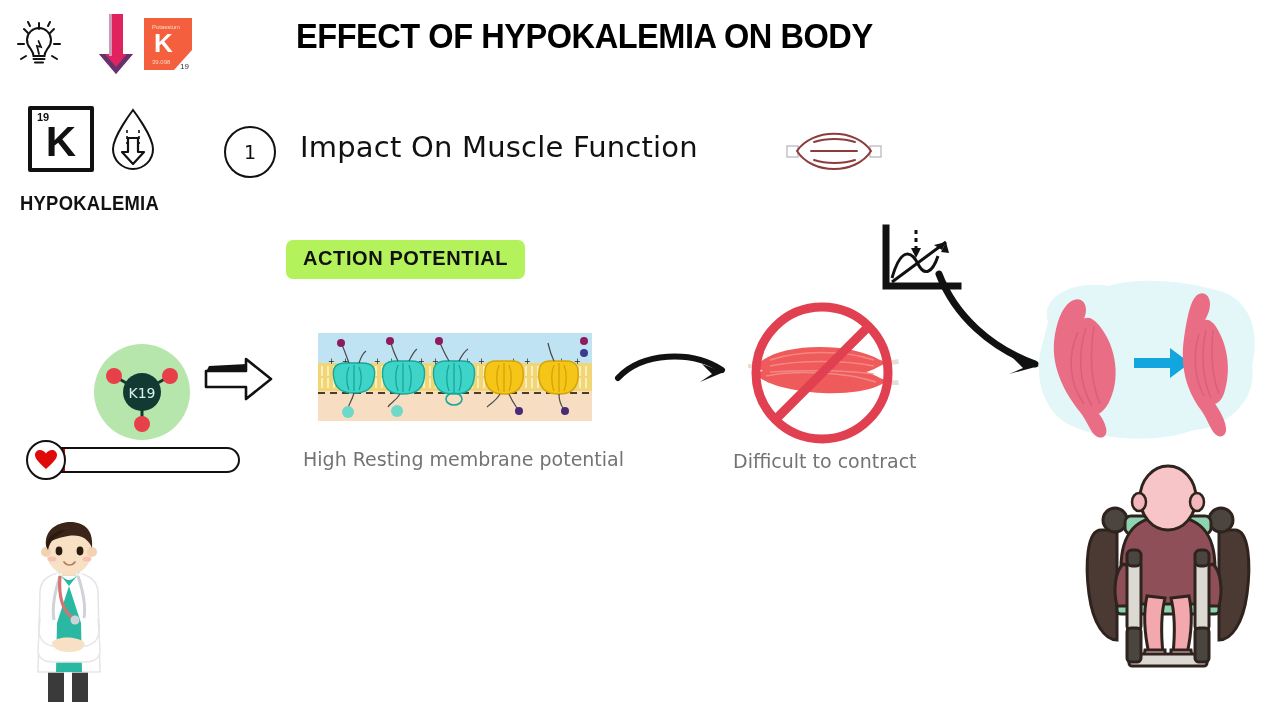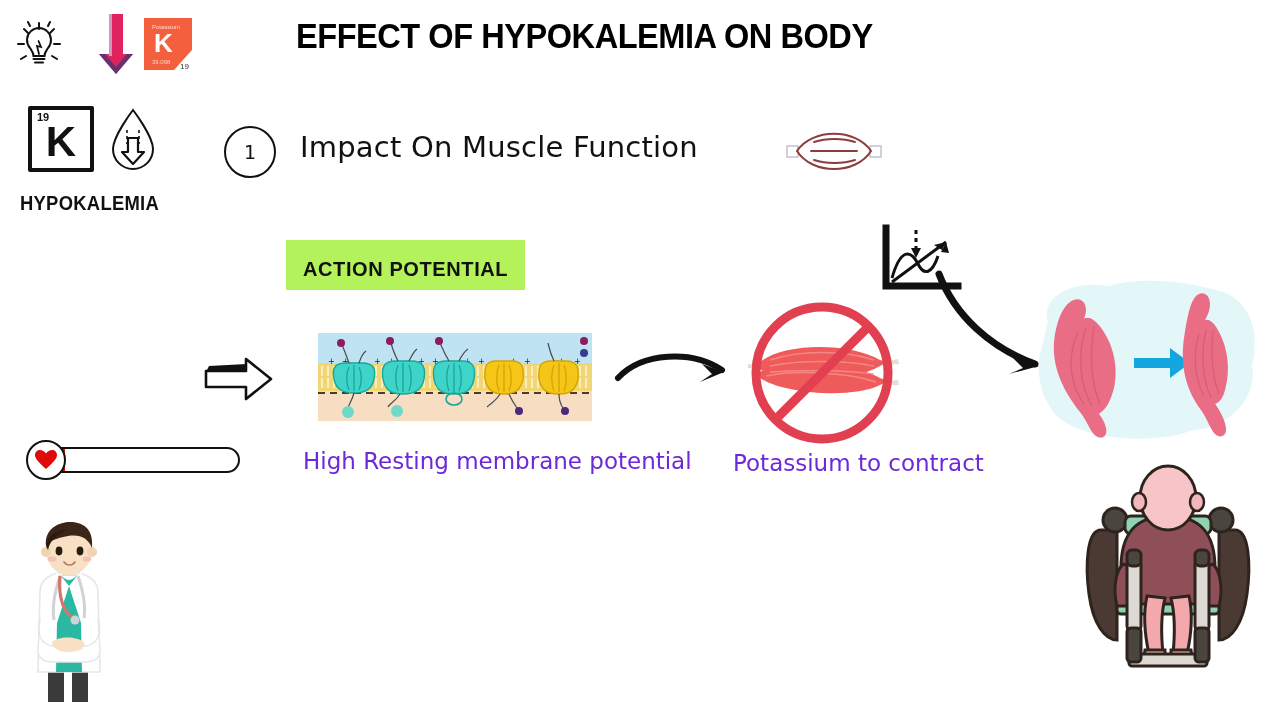--- a/index.html
+++ b/index.html
@@ -61,31 +61,31 @@
   #section-heading {
     left: 300px; top: 130px; width: 520px;
     font-family:"DejaVu Sans", sans-serif;
     font-size:29px; color:#111; white-space:nowrap;
     letter-spacing:0.2px;
   }
 
   
   #ap-badge {
     left: 286px; top: 240px;
-    background: #b4f25c; border-radius: 0;
-    padding: 18px 17px 9px 17px;
+    background: #b4f25c; border-radius: 7px;
+    padding: 7px 17px 9px 17px;
     font-family:"Liberation Sans", sans-serif;
     font-weight:700; font-size:20px; color:#111;
     letter-spacing:0.6px;
   }
 
   
   .caption {
     font-family:"DejaVu Sans", sans-serif;
-    font-size:23px; color:#6d28d9; white-space:nowrap;
+    font-size:19px; color:#737373; white-space:nowrap;
   }
   #caption-membrane { left: 303px; top: 448px; }
   #caption-contract { left: 733px; top: 450px; }
 
   
   #gauge-track {
     left: 30px; top: 447px; width: 210px; height: 26px;
     border: 2.5px solid #111; border-radius: 13px; background:#fff;
     overflow:hidden;
   }
@@ -196,20 +196,35 @@
       <g stroke="#8e3b3b" stroke-width="1.9" fill="none" stroke-linecap="round">
         <path d="M28 16 C40 12 57 12 69 16"></path>
         <path d="M25 25 H71"></path>
         <path d="M28 34 C40 38 57 38 69 34"></path>
       </g>
     </svg>
   </div>
 
   <div class="abs" id="ap-badge">ACTION POTENTIAL</div>
 
+  <div class="abs" id="k-atom-icon">
+    <svg width="104" height="104" viewBox="0 0 104 104">
+      <circle cx="52" cy="52" r="48" fill="#b6e6ab"></circle>
+      <g stroke="#123a33" stroke-width="3">
+        <line x1="52" y1="52" x2="24" y2="36"></line>
+        <line x1="52" y1="52" x2="80" y2="36"></line>
+        <line x1="52" y1="52" x2="52" y2="84"></line>
+      </g>
+      <circle cx="24" cy="36" r="8" fill="#e8404a"></circle>
+      <circle cx="80" cy="36" r="8" fill="#e8404a"></circle>
+      <circle cx="52" cy="84" r="8" fill="#e8404a"></circle>
+      <circle cx="52" cy="52" r="19" fill="#123a33"></circle>
+      <text x="52" y="58" text-anchor="middle" font-family="DejaVu Sans, sans-serif" font-size="14" fill="#d8f5ea">K19</text>
+    </svg>
+  </div>
 
   <div class="abs" id="block-arrow-icon">
     <svg width="70" height="50" viewBox="0 0 70 50">
       <path d="M2 17 H42 V5 L67 25 L42 45 V33 H2 Z" fill="#fff" stroke="#111" stroke-width="2.6" stroke-linejoin="round"></path>
       <path d="M3 16 H42 L43 10 L5 12 Z" fill="#111"></path>
     </svg>
   </div>
 
   <div class="abs" id="membrane-diagram">
     <svg width="274" height="88" viewBox="0 0 274 88">
@@ -407,21 +422,21 @@
         </g>
         <path d="M8 62 L20 63 L20 67 L8 66 Z" fill="#e8ddd2"></path>
         <path d="M148 59 L158 57 L159 62 L148 63 Z" fill="#e8ddd2"></path>
         <path d="M148 79 L158 78 L159 83 L148 83 Z" fill="#e8ddd2"></path>
       </g>
       <circle cx="82" cy="71" r="66" fill="none" stroke="#e04050" stroke-width="9"></circle>
       <line x1="36" y1="117" x2="128" y2="25" stroke="#e04050" stroke-width="9" stroke-linecap="round"></line>
     </svg>
   </div>
 
-  <div class="abs caption" id="caption-contract">Potassium to contract</div>
+  <div class="abs caption" id="caption-contract">Difficult to contract</div>
 
   <div class="abs" id="trend-graph-icon">
     <svg width="92" height="70" viewBox="0 0 92 70">
       <path d="M6 2 V60 H78" fill="none" stroke="#111" stroke-width="7" stroke-linecap="square"></path>
       <path d="M12 52 C20 24 30 22 38 38 C44 50 52 48 58 30" fill="none" stroke="#111" stroke-width="3"></path>
       <path d="M12 56 L66 16" fill="none" stroke="#111" stroke-width="3"></path>
       <path d="M66 16 L54 19 L62 24 Z" fill="#111"></path>
       <path d="M66 16 L61 26 L69 27 Z" fill="#111"></path>
       <g stroke="#111" stroke-width="3" stroke-dasharray="4,4">
         <line x1="36" y1="4" x2="36" y2="24"></line>

